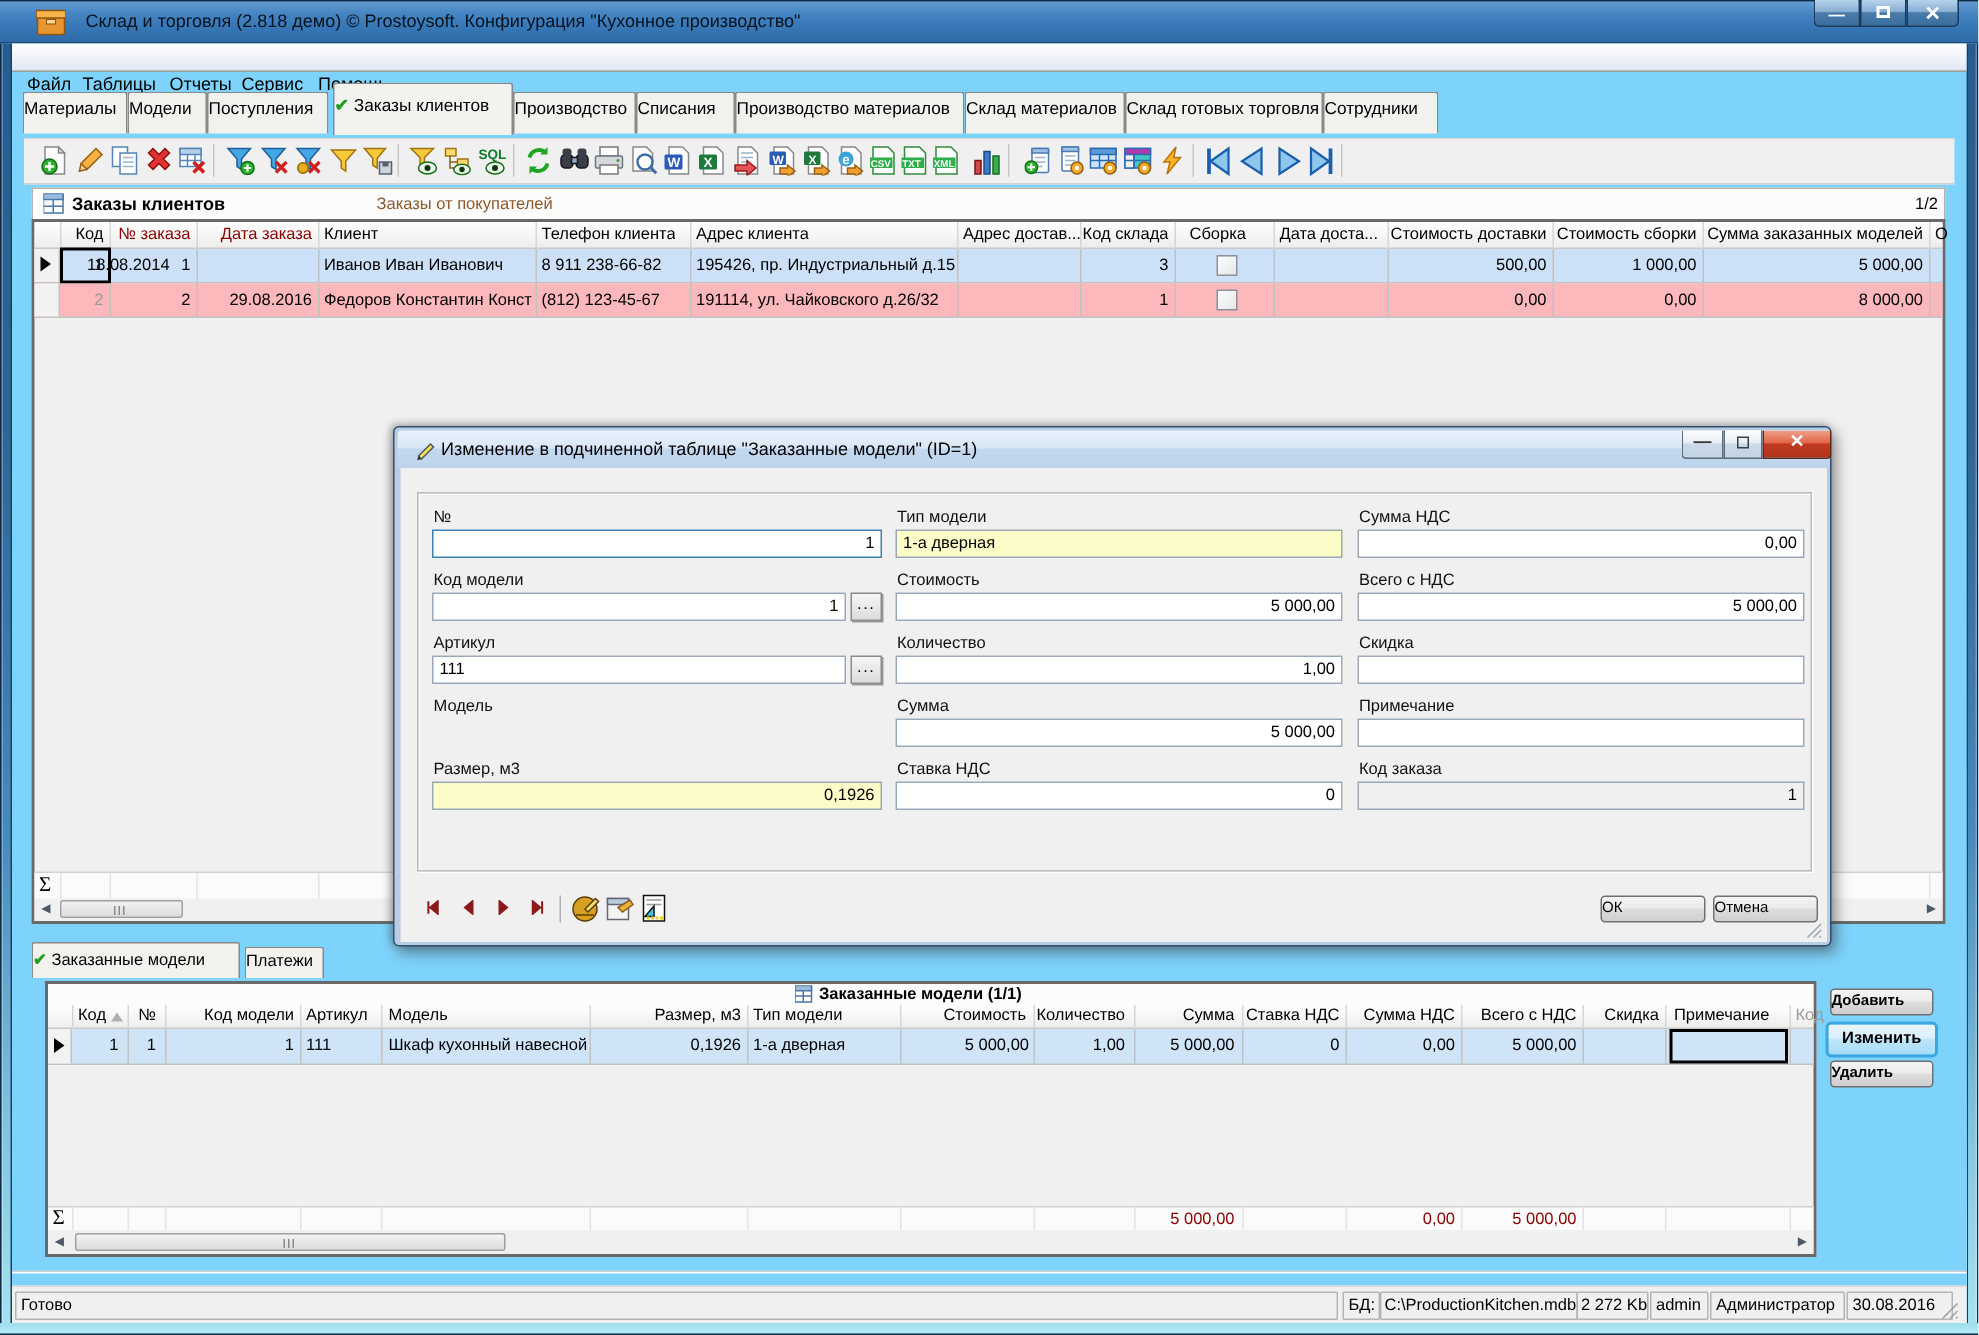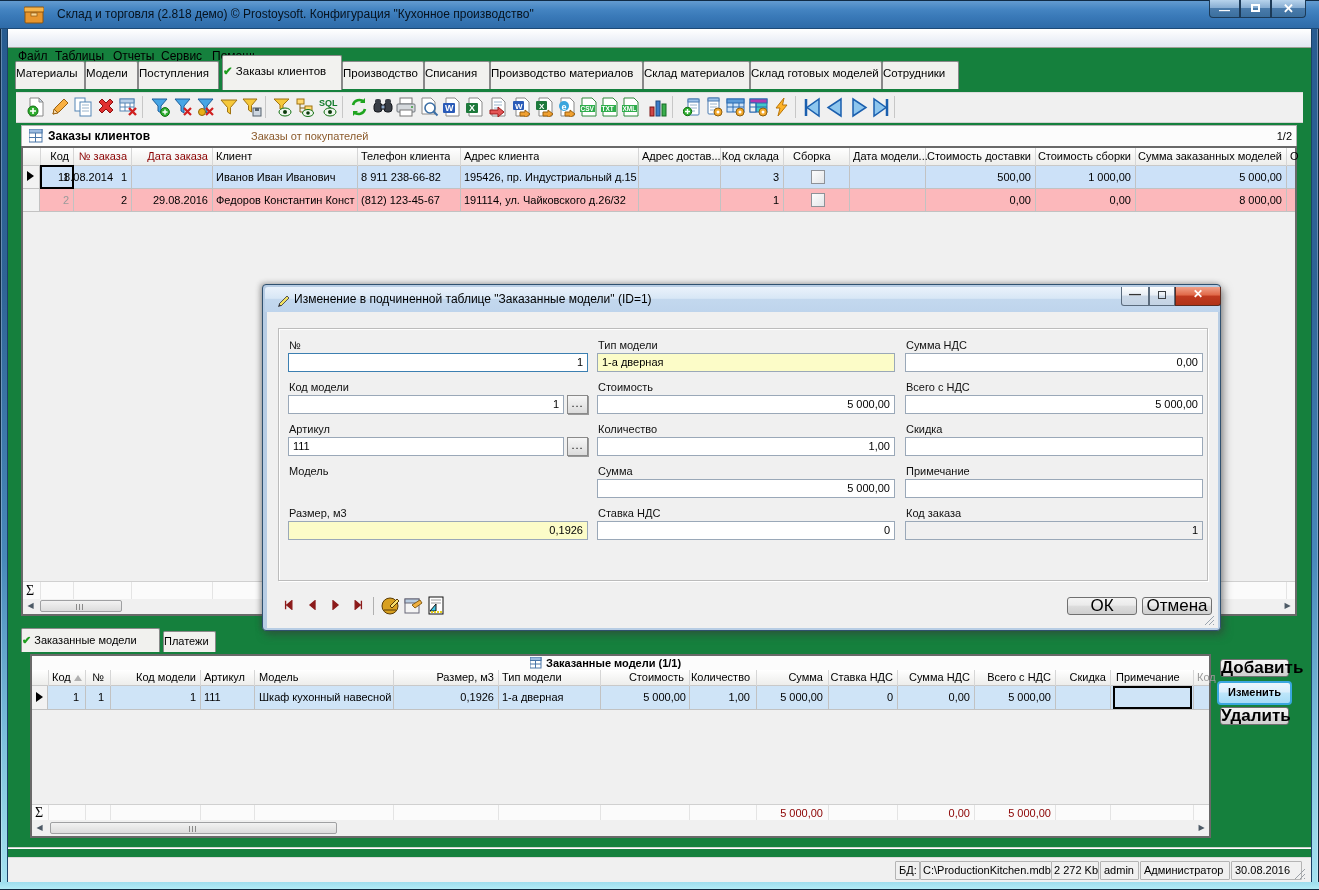--- a/index.html
+++ b/index.html
@@ -1,16 +1,16 @@
 <!DOCTYPE html>
 <html><head><meta charset="utf-8">
 <style>
 *{margin:0;padding:0;box-sizing:border-box}
 body{font-family:"Liberation Sans",sans-serif;}
-#w{position:relative;width:1319px;height:890px;background:#15803d;overflow:hidden;font-size:11px;color:#000}
+#w{position:relative;width:1319px;height:890px;background:#7dd3fc;overflow:hidden;font-size:11px;color:#000}
 .abs{position:absolute}
 
 #titlebar{left:0;top:0;width:1319px;height:29px;background:linear-gradient(#639bd0 0%,#4585c2 30%,#3a7ab9 55%,#2e6ba8 100%);border-top:1px solid #102a44;border-bottom:1px solid #1d4a77}
 #lborder{left:0;top:29px;width:8px;height:853px;background:linear-gradient(#285c90 0%,#2f6496 30%,#4889bb 62%,#7fc2de 84%,#a5e2f0 100%);border-left:1px solid #12293f;box-shadow:inset -1px 0 0 #1c4167,inset 1px 0 0 rgba(255,255,255,.28)}
 #rborder{right:0;top:29px;width:8px;height:853px;background:linear-gradient(#285c90 0%,#2f6496 30%,#4889bb 62%,#7fc2de 84%,#a5e2f0 100%);border-right:1px solid #12293f;box-shadow:inset 1px 0 0 #1c4167,inset -1px 0 0 rgba(255,255,255,.28)}
 #bborder{left:0;top:882px;width:1319px;height:8px;background:linear-gradient(#9edded,#b4ecf6);border-bottom:1px solid #12293f}
 .wbtn{top:0;height:18px;background:linear-gradient(#b7d3ec 0%,#88aed3 45%,#4a7bab 50%,#3b6f9e 100%);border:1px solid #1c3a57;border-top:none;color:#fff;text-align:center;font-weight:bold;font-size:11px;line-height:17px}
 
 #menubar{left:8px;top:29px;width:1303px;height:19px;background:linear-gradient(#ffffff,#e2e7f2);border-bottom:1px solid #9f9f95}
 .mi{position:absolute;top:20px;font-size:12px;color:#000}
@@ -29,21 +29,21 @@
 .sb{background:#f0f0f0}
 .sbthumb{position:absolute;top:1px;height:12px;background:linear-gradient(#f2f2f2,#dcdcdc);border:1px solid #9fa0a2;border-radius:2px}
 .arr{position:absolute;font-size:8px;color:#4d5a66;line-height:14px;text-align:center}
 
 #dlg{left:262px;top:284px;width:959px;height:347px;background:#b8cde4;border:1px solid #30516f;border-radius:4px;box-shadow:3px 4px 9px rgba(60,60,60,.55), -2px -1px 5px rgba(60,60,60,.35)}
 #dlgtitle{left:2px;top:2px;width:955px;height:25px;background:linear-gradient(#eaf2fb 0%,#d8e7f6 45%,#c3d8ee 50%,#bed4ec 100%);border-radius:3px 3px 0 0;font-size:12px}
 #dlgbody{left:4px;top:27px;width:951px;height:316px;background:#f0f0f0}
 .fld{position:absolute;height:19px;background:#fff;border:1px solid #9aa8b8;font-size:11px;line-height:17px;padding:0 4px;white-space:nowrap}
 .lbl{position:absolute;font-size:11px;color:#111;white-space:nowrap}
 .ylw{background:#fcfcc8}
-.btn7{position:absolute;background:linear-gradient(#f4f4f4 0%,#ebebeb 45%,#dddddd 50%,#cfcfcf 100%);border:1px solid #707070;border-radius:3px;text-align:center;font-size:17px;line-height:16px}
+.btn7{position:absolute;background:linear-gradient(#f4f4f4 0%,#ebebeb 45%,#dddddd 50%,#cfcfcf 100%);border:1px solid #707070;border-radius:3px;font-size:10px;line-height:16px}
 .dots{position:absolute;width:21px;height:19px;background:linear-gradient(#f6f6f6,#dcdcdc);border:1px solid #8a8a8a;text-align:center;line-height:14px;font-size:11px;letter-spacing:1px;box-shadow:1px 1px 0 #999}
 
 .ss{position:absolute;top:861px;height:19px;background:#f0f0f0;border:1px solid #b4b4b4;border-radius:1px;font-size:11px;line-height:17px;padding:0 3px;white-space:nowrap;overflow:hidden}
 .rowtxt{position:absolute;font-size:11px;white-space:nowrap;overflow:hidden;line-height:23px}
 .red{color:#8b0000}
 </style></head>
 <body>
 <div id="w">
 
   <div class="abs" id="titlebar"></div>
@@ -72,21 +72,21 @@
   </div>
 
   <div class="abs tab" style="left:15px;top:61px;width:70px;height:28px;line-height:23px">Материалы</div>
   <div class="abs tab" style="left:85px;top:61px;width:53px;height:28px;line-height:23px">Модели</div>
   <div class="abs tab" style="left:138px;top:61px;width:81px;height:28px;line-height:23px">Поступления</div>
   <div class="abs tab" style="left:222px;top:55px;width:120px;height:35px;line-height:30px;background:#f2f2ef"><span style="color:#1e9e1e;font-weight:bold">✔</span> Заказы клиентов</div>
   <div class="abs tab" style="left:342px;top:61px;width:82px;height:28px;line-height:23px">Производство</div>
   <div class="abs tab" style="left:424px;top:61px;width:66px;height:28px;line-height:23px">Списания</div>
   <div class="abs tab" style="left:490px;top:61px;width:153px;height:28px;line-height:23px">Производство материалов</div>
   <div class="abs tab" style="left:643px;top:61px;width:107px;height:28px;line-height:23px">Склад материалов</div>
-  <div class="abs tab" style="left:750px;top:61px;width:132px;height:28px;line-height:23px">Склад готовых моделей</div>
+  <div class="abs tab" style="left:750px;top:61px;width:132px;height:28px;line-height:23px">Склад готовых торговля</div>
   <div class="abs tab" style="left:882px;top:61px;width:77px;height:28px;line-height:23px">Сотрудники</div>
 
   <div class="abs" id="toolbar"></div>
   <div class="abs" id="tbicons" style="left:0;top:92px;width:1319px;height:31px">
   <svg class="abs ti" style="left:27px" viewBox="0 0 20 20">
         <path d="M3 1h9l4 4v14H3z" fill="#fff" stroke="#888"></path>
         <path d="M12 1l4 4h-4z" fill="#cfe0ee" stroke="#888"></path>
         <circle cx="6" cy="14" r="5" fill="#2fae2f" stroke="#117011"></circle>
         <path d="M6 11v6M3 14h6" stroke="#fff" stroke-width="1.6"></path>
       </svg>
@@ -307,21 +307,21 @@
 <div class="abs" style="left:1263px;top:0;width:1px;height:18px;background:#d6d6d6"></div>
 <div class="hc" style="left:-104px;top:2px;width:150px;text-align:right;color:#000">Код</div>
 <div class="hc" style="left:-46px;top:2px;width:150px;text-align:right;color:#8b0000">№ заказа</div>
 <div class="hc" style="left:35px;top:2px;width:150px;text-align:right;color:#8b0000">Дата заказа</div>
 <div class="hc" style="left:193px;top:2px;color:#000">Клиент</div>
 <div class="hc" style="left:338px;top:2px;color:#000">Телефон клиента</div>
 <div class="hc" style="left:441px;top:2px;color:#000">Адрес клиента</div>
 <div class="hc" style="left:619px;top:2px;color:#000">Адрес достав...</div>
 <div class="hc" style="left:606px;top:2px;width:150px;text-align:right;color:#000">Код склада</div>
 <div class="hc" style="left:770px;top:2px;color:#000">Сборка</div>
-<div class="hc" style="left:830px;top:2px;color:#000">Дата модели...</div>
+<div class="hc" style="left:830px;top:2px;color:#000">Дата доста...</div>
 <div class="hc" style="left:858px;top:2px;width:150px;text-align:right;color:#000">Стоимость доставки</div>
 <div class="hc" style="left:958px;top:2px;width:150px;text-align:right;color:#000">Стоимость сборки</div>
 <div class="hc" style="left:1109px;top:2px;width:150px;text-align:right;color:#000">Сумма заказанных моделей</div>
 <div class="hc" style="left:1267px;top:2px;color:#000">О</div>
 </div>
 <div class="abs" style="left:0;top:18px;width:1272px;height:23px;background:#cce1f8;border-bottom:1px solid #c2c2c2">
 <div class="abs" style="left:0;top:0;width:17px;height:22px;background:#f2f2f2;border-right:1px solid #c2c2c2">
 <div class="abs" style="left:4px;top:5px;width:0;height:0;border-left:7px solid #000;border-top:5.5px solid transparent;border-bottom:5.5px solid transparent"></div>
 </div>
 <div class="abs" style="left:50px;top:0;width:1px;height:22px;background:#c2c2c2"></div>
@@ -519,20 +519,21 @@
 
   <div class="abs btn7" style="left:1220px;top:659px;width:69px;height:18px;font-weight:bold">Добавить</div>
   <div class="abs" style="left:1217px;top:681px;width:75px;height:24px;border:2px solid #3ba7e0;border-radius:4px;background:linear-gradient(#eaf6fd,#d9eefc 45%,#bee6fa 50%,#a6dcf7)">
       <span style="position:absolute;left:0;right:0;top:3px;text-align:center;font-weight:bold;font-size:11px">Изменить</span>
     </div>
   <div class="abs btn7" style="left:1220px;top:707px;width:69px;height:18px;font-weight:bold">Удалить</div>
 
   <div class="abs" style="left:8px;top:847px;width:1303px;height:2px;border-top:1px solid #cfcfcf;border-bottom:1px solid #ffffff"></div>
 
   <div class="abs" style="left:8px;top:857px;width:1303px;height:25px;background:#f0f0f0;border-top:1px solid #d9d9d9"></div>
+  <div class="ss" style="left:10px;width:882px">Готово</div>
   <div class="ss" style="left:895px;width:25px">БД:</div>
   <div class="ss" style="left:920px;width:132px;padding:0 2px">C:\ProductionKitchen.mdb</div>
   <div class="ss" style="left:1051px;width:48px;padding:0 2px">2 272 Kb</div>
   <div class="ss" style="left:1100px;width:39px">admin</div>
   <div class="ss" style="left:1140px;width:90px">Администратор</div>
   <div class="ss" style="left:1231px;width:71px">30.08.2016</div>
   <svg class="abs" style="left:1292px;top:866px" width="14" height="14" viewBox="0 0 14 14">
       <path d="M13 3L3 13M13 8l-5 5M13 12l-1 1" stroke="#9aa0a6" fill="none"></path>
     </svg>
 

